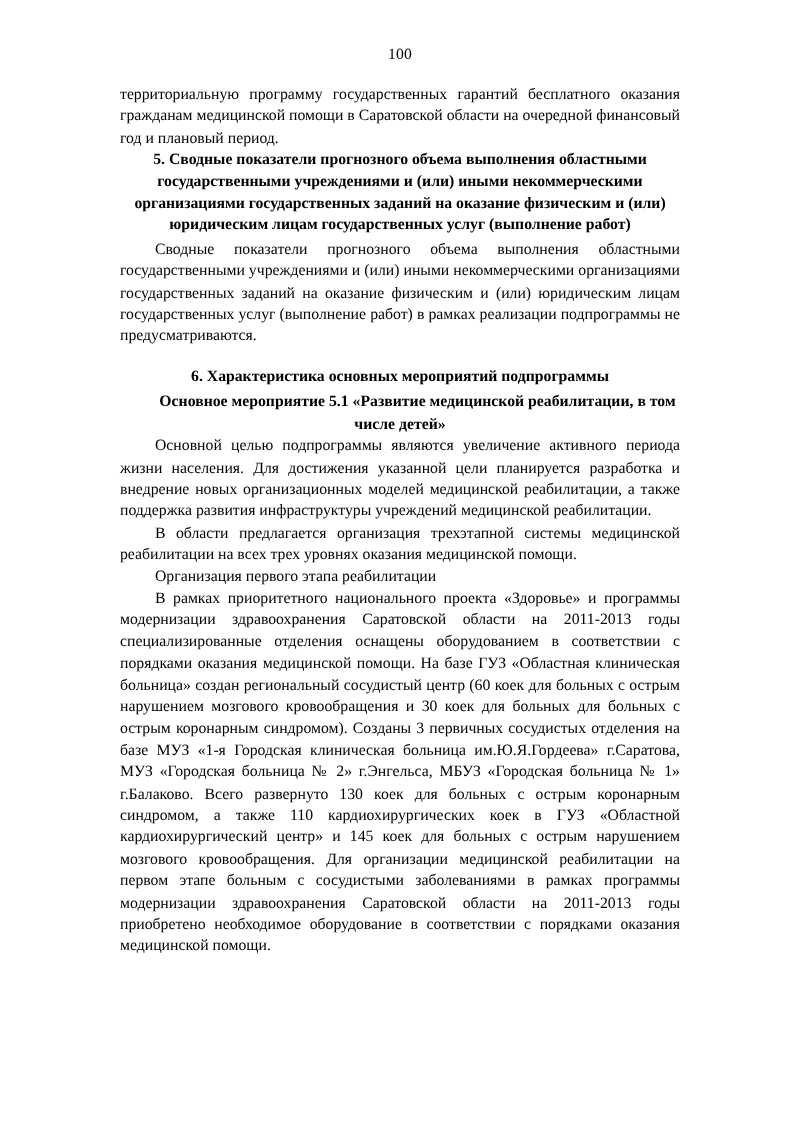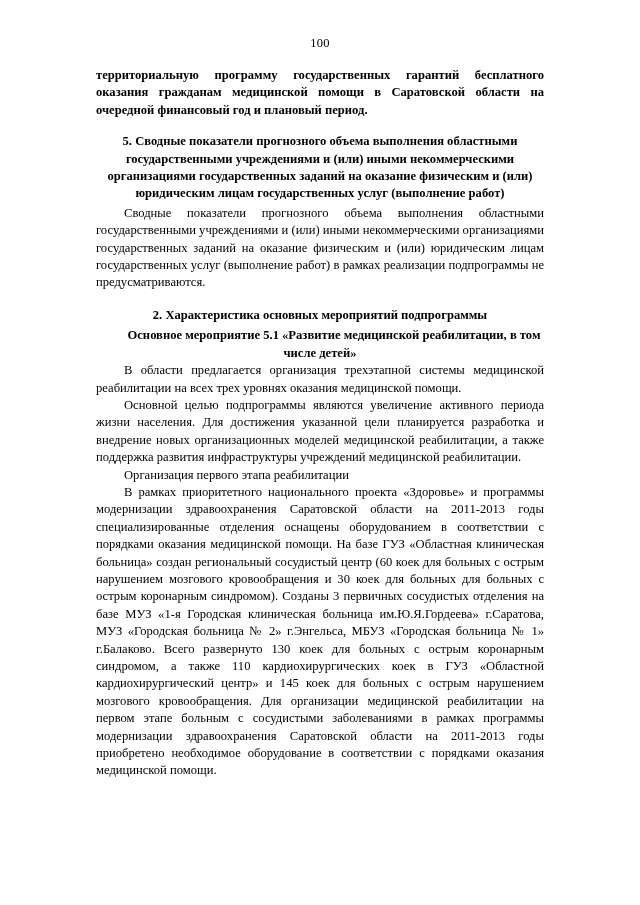--- a/index.html
+++ b/index.html
@@ -38,28 +38,27 @@
     font-size: 12.6px;
     line-height: 17.4px;
     text-align: justify;
     text-justify: inter-word;
   }
   p.indent {
     text-indent: 28px;
   }
   p.tight {
     margin-top: 0;
-    font-weight: bold;
   }
   .heading {
     font-weight: bold;
     text-align: center;
     font-size: 12.6px;
     line-height: 17.4px;
-    margin-top: 14px;
+    margin-top: 0;
     margin-bottom: 2px;
   }
   .heading-left-wrap {
     font-weight: bold;
     font-size: 12.6px;
     line-height: 17.4px;
     text-align: center;
     text-indent: 28px;
   }
   .heading-center-single {
@@ -87,26 +86,26 @@
 
   <div class="body-area">
 
     <p class="tight">территориальную программу государственных гарантий бесплатного оказания гражданам медицинской помощи в Саратовской области на очередной финансовый год и плановый период.</p>
 
 
     <div class="heading">5. Сводные показатели прогнозного объема выполнения областными государственными учреждениями и (или) иными некоммерческими организациями государственных заданий на оказание физическим и (или) юридическим лицам государственных услуг (выполнение работ)</div>
 
     <p class="indent">Сводные показатели прогнозного объема выполнения областными государственными учреждениями и (или) иными некоммерческими организациями государственных заданий на оказание физическим и (или) юридическим лицам государственных услуг (выполнение работ) в рамках реализации подпрограммы не предусматриваются.</p>
 
-    <div class="heading-center-single">2. Характеристика основных мероприятий подпрограммы</div>
+    <div class="heading-center-single">6. Характеристика основных мероприятий подпрограммы</div>
 
     <div class="heading-left-wrap">Основное мероприятие 5.1 «Развитие медицинской реабилитации, в том числе детей»</div>
 
+    <p class="indent">Основной целью подпрограммы являются увеличение активного периода жизни населения. Для достижения указанной цели планируется разработка и внедрение новых организационных моделей медицинской реабилитации, а также поддержка развития инфраструктуры учреждений медицинской реабилитации.</p>
+
     <p class="indent">В области предлагается организация трехэтапной системы медицинской реабилитации на всех трех уровнях оказания медицинской помощи.</p>
-
-    <p class="indent">Основной целью подпрограммы являются увеличение активного периода жизни населения. Для достижения указанной цели планируется разработка и внедрение новых организационных моделей медицинской реабилитации, а также поддержка развития инфраструктуры учреждений медицинской реабилитации.</p>
 
     <div class="subheading-indent">Организация первого этапа реабилитации</div>
 
     <p class="indent">В рамках приоритетного национального проекта «Здоровье» и программы модернизации здравоохранения Саратовской области на 2011-2013 годы специализированные отделения оснащены оборудованием в соответствии с порядками оказания медицинской помощи. На базе ГУЗ «Областная клиническая больница» создан региональный сосудистый центр (60 коек для больных с острым нарушением мозгового кровообращения и 30 коек для больных для больных с острым коронарным синдромом). Созданы 3 первичных сосудистых отделения на базе МУЗ «1-я Городская клиническая больница им.Ю.Я.Гордеева» г.Саратова, МУЗ «Городская больница № 2» г.Энгельса, МБУЗ «Городская больница № 1» г.Балаково. Всего развернуто 130 коек для больных с острым коронарным синдромом, а также 110 кардиохирургических коек в ГУЗ «Областной кардиохирургический центр» и 145 коек для больных с острым нарушением мозгового кровообращения. Для организации медицинской реабилитации на первом этапе больным с сосудистыми заболеваниями в рамках программы модернизации здравоохранения Саратовской области на 2011-2013 годы приобретено необходимое оборудование в соответствии с порядками оказания медицинской помощи.</p>
 
   </div>
 </div>
 
 </body></html>

